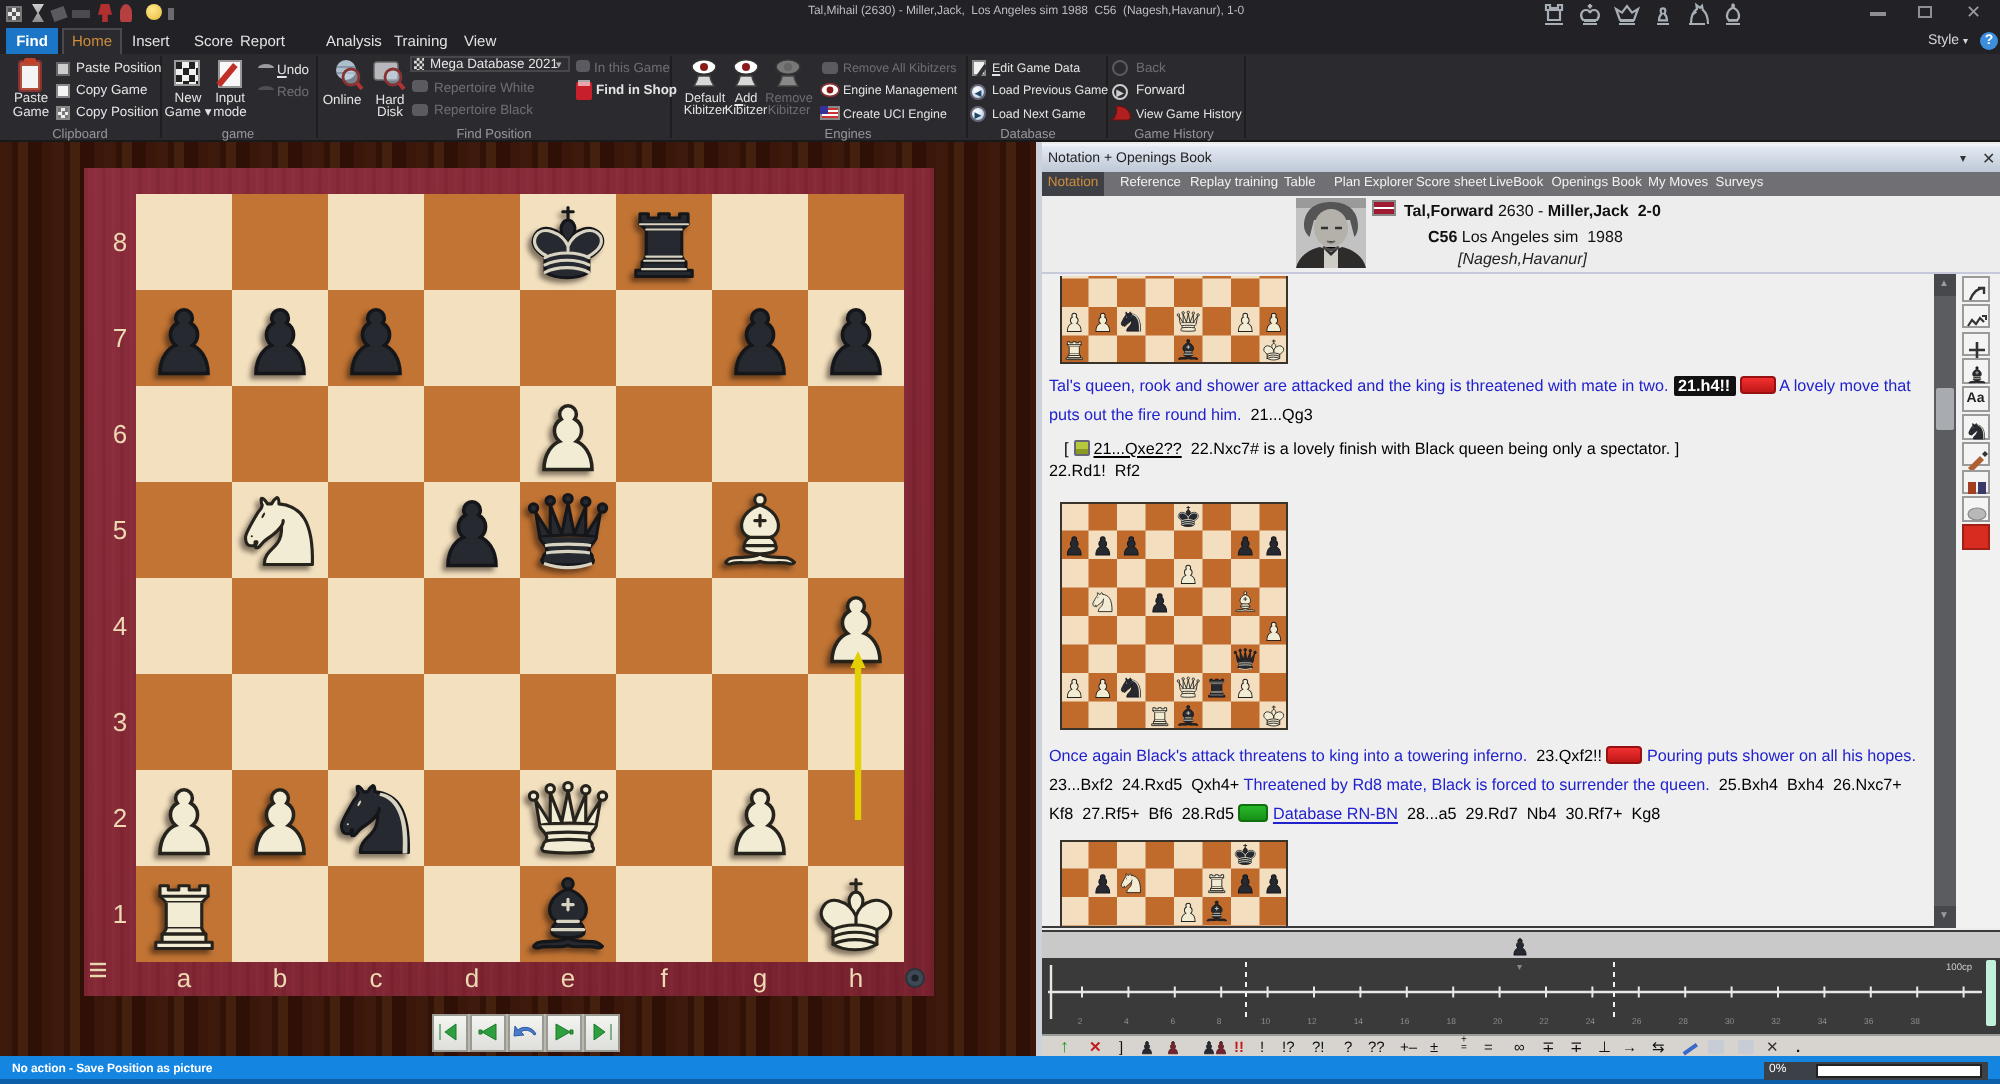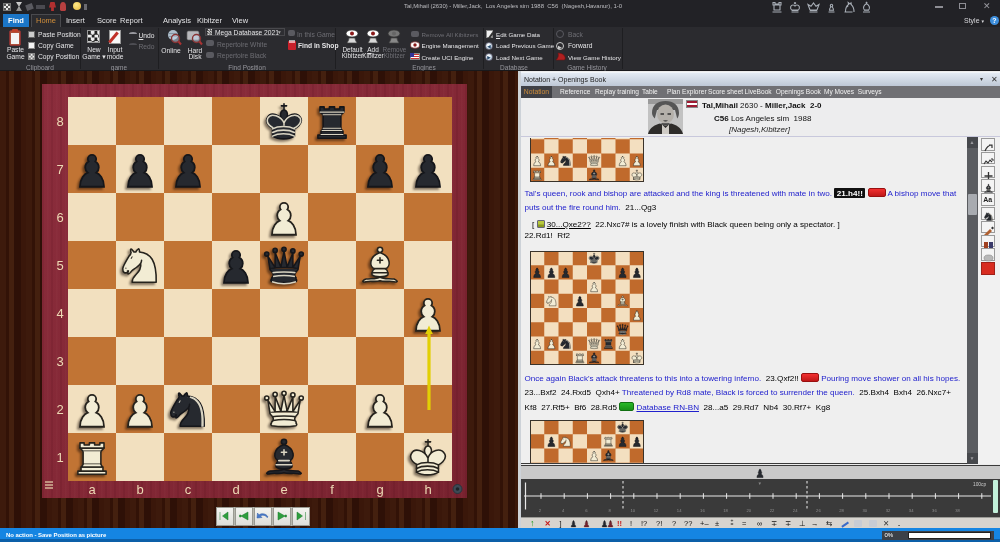--- a/index.html
+++ b/index.html
@@ -145,21 +145,21 @@
 <div class="abs" style="left:959px;top:3px;width:7px;height:6px;border:1.2px solid #8e8e94"></div>
 <div class="abs" style="left:983px;top:2px;font-size:9px;color:#9a9aa0;line-height:8px">✕</div>
 </div>
 <div class="abs" style="left:0;top:14px;width:1000px;height:13px">
 <div class="abs" style="left:3px;top:0;width:26px;height:13px;background:#1b76c8;color:#fff;font-size:7.5px;text-align:center;line-height:13px;font-weight:bold">Find</div>
 <div class="abs" style="left:31px;top:0;width:30px;height:13px;background:#2b2b2f;border:1px solid #4a4a4e;border-bottom:none;color:#cf8d3a;font-size:7.5px;text-align:center;line-height:12px">Home</div>
 <div class="abs" style="left:66px;top:0;width:26px;height:13px;color:#e2e2e4;font-size:7.5px;line-height:13px">Insert</div>
 <div class="abs" style="left:97px;top:0;width:27px;height:13px;color:#e2e2e4;font-size:7.5px;line-height:13px">Score</div>
 <div class="abs" style="left:120px;top:0;width:28px;height:13px;color:#e2e2e4;font-size:7.5px;line-height:13px">Report</div>
 <div class="abs" style="left:163px;top:0;width:29px;height:13px;color:#e2e2e4;font-size:7.5px;line-height:13px">Analysis</div>
-<div class="abs" style="left:197px;top:0;width:30px;height:13px;color:#e2e2e4;font-size:7.5px;line-height:13px">Kibitzer</div>
+<div class="abs" style="left:197px;top:0;width:30px;height:13px;color:#e2e2e4;font-size:7.5px;line-height:13px">Training</div>
 <div class="abs" style="left:232px;top:0;width:20px;height:13px;color:#e2e2e4;font-size:7.5px;line-height:13px">View</div>
 <div class="abs" style="left:964px;top:0;font-size:7px;color:#d8d8dc;line-height:13px">Style <span style="font-size:5px">▾</span></div>
 <div class="abs" style="left:990px;top:2px;width:9px;height:9px;border-radius:50%;background:#3d8edc;color:#fff;font-size:7px;text-align:center;line-height:9px;font-weight:bold">?</div>
 </div>
 <div id="ribbon" class="abs"></div>
 <div class="abs" style="left:0;top:27px;width:1000px;height:44px;overflow:hidden">
 <div class="abs" style="left:79.5px;top:1px;width:1px;height:41px;background:#1e1e21"></div>
 <div class="abs" style="left:158px;top:1px;width:1px;height:41px;background:#1e1e21"></div>
 <div class="abs" style="left:335px;top:1px;width:1px;height:41px;background:#1e1e21"></div>
 <div class="abs" style="left:483px;top:1px;width:1px;height:41px;background:#1e1e21"></div>
@@ -451,23 +451,23 @@
           <use href="#wq" x="57.40" y="85.90" width="13.45" height="13.45"></use>
           <use href="#wp" x="85.90" y="85.90" width="13.45" height="13.45"></use>
           <use href="#wp" x="100.15" y="85.90" width="13.45" height="13.45"></use>
           <use href="#wr" x="0.40" y="100.15" width="13.45" height="13.45"></use>
           <use href="#bb" x="57.40" y="100.15" width="13.45" height="13.45"></use>
           <use href="#wk" x="100.15" y="100.15" width="13.45" height="13.45"></use>
           <rect x="0.5" y="0.5" width="113" height="113" fill="none" stroke="#3a332a" stroke-width="1"></rect>
         </svg>
       </div>
     </div>
-<div class="nl" style="left:524.5px;top:188.3px"><span class="bl">Tal's queen, rook and bishop are attacked and the king is threatened with mate in two.</span> <span class="mb">21.h4!!</span> <span class="medr"></span> <span class="bl">A bishop move that</span></div>
+<div class="nl" style="left:524.5px;top:188.3px"><span class="bl">Tal's queen, rook and shower are attacked and the king is threatened with mate in two.</span> <span class="mb">21.h4!!</span> <span class="medr"></span> <span class="bl">A lovely move that</span></div>
 <div class="nl" style="left:524.5px;top:203px"><span class="bl">puts out the fire round him.</span>&nbsp; 21...Qg3</div>
-<div class="nl" style="left:532px;top:219.6px">[ <span class="icnote"></span> <span style="text-decoration:underline">30...Qxe2??</span>&nbsp; 22.Nxc7# is a lovely finish with Black queen being only a spectator. ]</div>
+<div class="nl" style="left:532px;top:219.6px">[ <span class="icnote"></span> <span style="text-decoration:underline">21...Qxe2??</span>&nbsp; 22.Nxc7# is a lovely finish with Black queen being only a spectator. ]</div>
 <div class="nl" style="left:524.5px;top:231px">22.Rd1!&nbsp; Rf2</div>
 <div class="abs" style="left:529.5px;top:250.5px;width:114px;height:114px">
       <svg id="diag2" width="114" height="114" viewBox="0 0 114 114" style="display:block">
         <rect x="0" y="0" width="114" height="114" fill="#c06a2c"></rect>
         <rect x="0.00" y="0.00" width="14.25" height="14.25" fill="#f3dfc0"></rect>
         <rect x="28.50" y="0.00" width="14.25" height="14.25" fill="#f3dfc0"></rect>
         <rect x="57.00" y="0.00" width="14.25" height="14.25" fill="#f3dfc0"></rect>
         <rect x="85.50" y="0.00" width="14.25" height="14.25" fill="#f3dfc0"></rect>
         <rect x="14.25" y="14.25" width="14.25" height="14.25" fill="#f3dfc0"></rect>
         <rect x="42.75" y="14.25" width="14.25" height="14.25" fill="#f3dfc0"></rect>
@@ -514,21 +514,21 @@
         <use href="#bn" x="28.90" y="85.90" width="13.45" height="13.45"></use>
         <use href="#wq" x="57.40" y="85.90" width="13.45" height="13.45"></use>
         <use href="#br" x="71.65" y="85.90" width="13.45" height="13.45"></use>
         <use href="#wp" x="85.90" y="85.90" width="13.45" height="13.45"></use>
         <use href="#wr" x="43.15" y="100.15" width="13.45" height="13.45"></use>
         <use href="#bb" x="57.40" y="100.15" width="13.45" height="13.45"></use>
         <use href="#wk" x="100.15" y="100.15" width="13.45" height="13.45"></use>
         <rect x="0.5" y="0.5" width="113" height="113" fill="none" stroke="#3a332a" stroke-width="1"></rect>
       </svg>
     </div>
-<div class="nl" style="left:524.5px;top:373.2px"><span class="bl">Once again Black's attack threatens to this into a towering inferno.</span>&nbsp; 23.Qxf2!! <span class="medr"></span> <span class="bl">Pouring move shower on all his hopes.</span></div>
+<div class="nl" style="left:524.5px;top:373.2px"><span class="bl">Once again Black's attack threatens to king into a towering inferno.</span>&nbsp; 23.Qxf2!! <span class="medr"></span> <span class="bl">Pouring puts shower on all his hopes.</span></div>
 <div class="nl" style="left:524.5px;top:388.4px">23...Bxf2&nbsp; 24.Rxd5&nbsp; Qxh4+ <span class="bl">Threatened by Rd8 mate, Black is forced to surrender the queen.</span>&nbsp; 25.Bxh4&nbsp; Bxh4&nbsp; 26.Nxc7+</div>
 <div class="nl" style="left:524.5px;top:402.4px">Kf8&nbsp; 27.Rf5+&nbsp; Bf6&nbsp; 28.Rd5 <span class="medg"></span> <span class="bl" style="text-decoration:underline">Database RN-BN</span>&nbsp; 28...a5&nbsp; 29.Rd7&nbsp; Nb4&nbsp; 30.Rf7+&nbsp; Kg8</div>
 <div class="abs" style="left:529.5px;top:419.7px;width:114px;height:43.5px;overflow:hidden">
       <svg id="diag3" width="114" height="114" viewBox="0 0 114 114" style="display:block">
         <rect x="0" y="0" width="114" height="114" fill="#c06a2c"></rect>
         <rect x="0.00" y="0.00" width="14.25" height="14.25" fill="#f3dfc0"></rect>
         <rect x="28.50" y="0.00" width="14.25" height="14.25" fill="#f3dfc0"></rect>
         <rect x="57.00" y="0.00" width="14.25" height="14.25" fill="#f3dfc0"></rect>
         <rect x="85.50" y="0.00" width="14.25" height="14.25" fill="#f3dfc0"></rect>
         <rect x="14.25" y="14.25" width="14.25" height="14.25" fill="#f3dfc0"></rect>
@@ -698,23 +698,23 @@
 <rect x="0" y="0" width="35" height="5" fill="#9a9a9a"></rect>
 <path d="M4 14c0-8 5.5-12 13.5-12S31 6 31 14c0 2.5-.8 4.5-1.8 5.5l-2.2-8.5h-18l-2.2 8.5C5.8 18.5 4 16.5 4 14z" fill="#555"></path>
 <ellipse cx="17.5" cy="15" rx="8.5" ry="9.5" fill="#b4b0aa"></ellipse>
 <path d="M12.5 15h3.5M19.5 15h3.5" stroke="#333" stroke-width="1.3"></path>
 <path d="M15.5 21.5c1.3 1 2.7 1 4 0" stroke="#666" stroke-width="1"></path>
 <path d="M13.5 24.5c2.5 1.8 5.5 1.8 8 0" stroke="#4a4a4a" stroke-width="1.4"></path>
 <path d="M0 35c1.5-6.5 7.5-9.5 12-10.5l5.5 2.5 5.5-2.5c4.5 1 10.5 4 12 10.5z" fill="#2e2c2a"></path>
 <path d="M14 25.5l3.5 3.5 3.5-3.5v9.5h-7z" fill="#cfcbc5"></path>
 </svg>
 <div class="abs" style="left:686px;top:99.5px;width:12px;height:8.5px;border:0.5px solid #888;background:linear-gradient(#9e1b32 0 40%,#fff 40% 60%,#9e1b32 60% 100%)"></div>
-<div class="abs" style="left:702px;top:100.5px;font-size:8px;color:#111;white-space:nowrap"><b>Tal,Mihail</b> 2630 - <b>Miller,Jack</b>&nbsp; <b>2-0</b></div>
+<div class="abs" style="left:702px;top:100.5px;font-size:8px;color:#111;white-space:nowrap"><b>Tal,Forward</b> 2630 - <b>Miller,Jack</b>&nbsp; <b>2-0</b></div>
 <div class="abs" style="left:714px;top:113.5px;font-size:8px;color:#111;white-space:nowrap"><b>C56</b> Los Angeles sim&nbsp; 1988</div>
-<div class="abs" style="left:729px;top:125px;font-size:8px;font-style:italic;color:#222;white-space:nowrap">[Nagesh,Kibitzer]</div>
+<div class="abs" style="left:729px;top:125px;font-size:8px;font-style:italic;color:#222;white-space:nowrap">[Nagesh,Havanur]</div>
 <div class="abs" style="left:521px;top:137px;width:445.5px;height:326.5px;background:#efefef;border-bottom:1.5px solid #3a3a3a"></div>
 <div class="abs" style="left:966.5px;top:137px;width:11px;height:326.5px;background:#5a5c60">
 <div class="abs" style="left:0;top:0;width:11px;height:11px;background:#46484c;color:#9a9a9e;font-size:5px;text-align:center;line-height:11px">▲</div>
 <div class="abs" style="left:0;top:315.5px;width:11px;height:11px;background:#46484c;color:#9a9a9e;font-size:5px;text-align:center;line-height:11px">▼</div>
 <div class="abs" style="left:1px;top:57px;width:9px;height:21px;background:#a8abb0;border-radius:1px"></div>
 </div>
 <div class="abs" style="left:978px;top:137px;width:22px;height:326.5px;background:#f1f1f1">
 <div class="abs" style="left:3px;top:1.0px;width:13.5px;height:12.5px;background:#f4f4f4;border:1px solid #9a9a9a;"><svg width="11" height="10" viewBox="0 0 11 10" style="margin:1px 0 0 1px">
         <path d="M2 8C4 3 7 2 9 2M6 2h3v3" stroke="#333" stroke-width="1.2" fill="none"></path>
       </svg></div>

